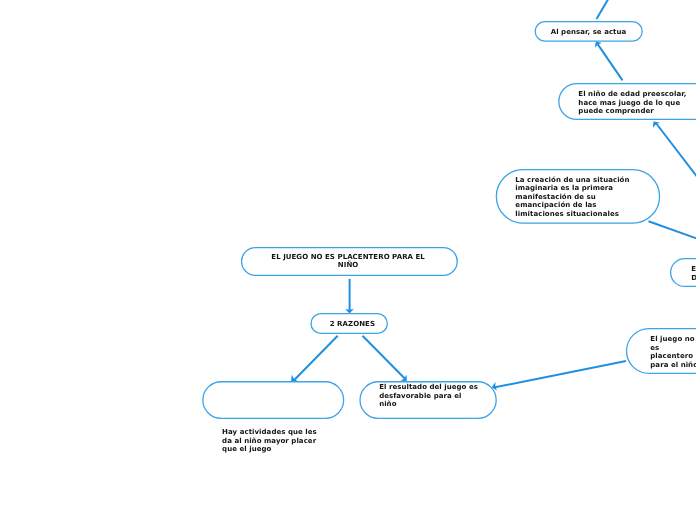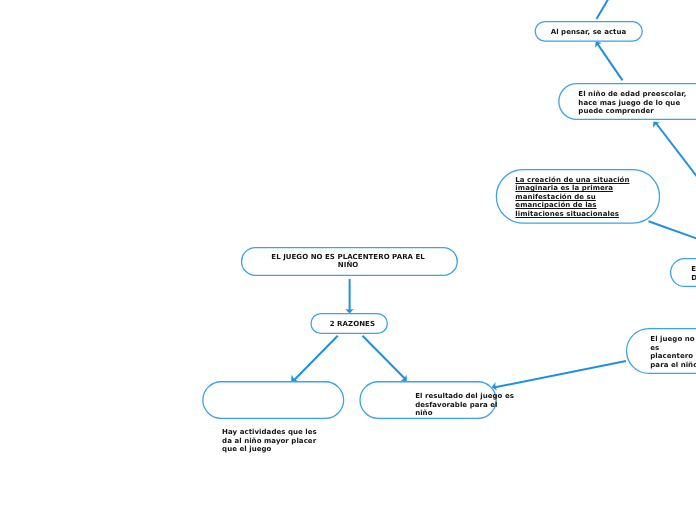--- a/index.html
+++ b/index.html
@@ -53,21 +53,21 @@
     <rect class="node" x="202.85" y="381.75" width="140.80" height="36.60" rx="18.30" ry="18.30"></rect>
     <rect class="node" x="360.00" y="381.75" width="136.20" height="36.60" rx="18.30" ry="18.30"></rect>
   </svg>
 
   <div class="txt center" style="left:534.30px;top:28.15px;width:108.4px;">Al pensar, se actua</div>
 
   <div class="txt" style="left:578.35px;top:90.10px;">El niño de edad preescolar,
 hace mas juego de lo que
 puede comprender</div>
 
-  <div class="txt" style="left:515.35px;top:175.60px;text-decoration:underline;">La creación de una situación
+  <div class="txt" style="left:515.35px;top:175.60px;">La creación de una situación
 imaginaria es la primera
 manifestación de su
 emancipación de las
 limitaciones situacionales</div>
 
   <div class="txt" style="left:691.30px;top:265.10px;">E
 D</div>
 
   <div class="txt" style="left:650.30px;top:334.95px;">El juego no
 es
@@ -76,17 +76,17 @@
 
   <div class="txt center" style="left:239.60px;top:252.90px;width:217px;">EL JUEGO NO ES PLACENTERO PARA EL
 NIÑO</div>
 
   <div class="txt center" style="left:310.35px;top:319.50px;width:84px;">2 RAZONES</div>
 
   <div class="txt" style="left:222.10px;top:388.00px;margin-top:40px;">Hay actividades que les
 da al niño mayor placer
 que el juego</div>
 
-  <div class="txt" style="left:379.15px;top:392px;margin-left:36px;">El resultado del juego es
+  <div class="txt" style="left:379.15px;top:383px;">El resultado del juego es
 desfavorable para el
 niño</div>
 
 </div>
 
 </body></html>

